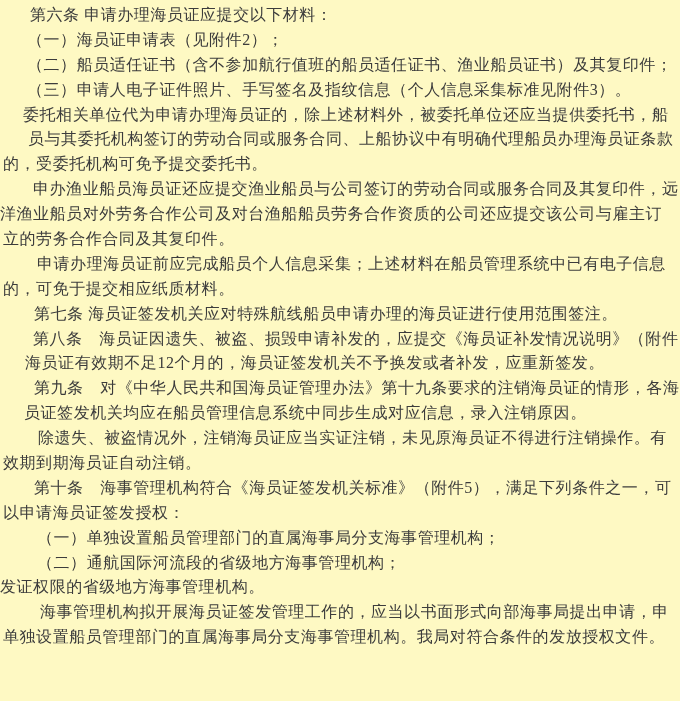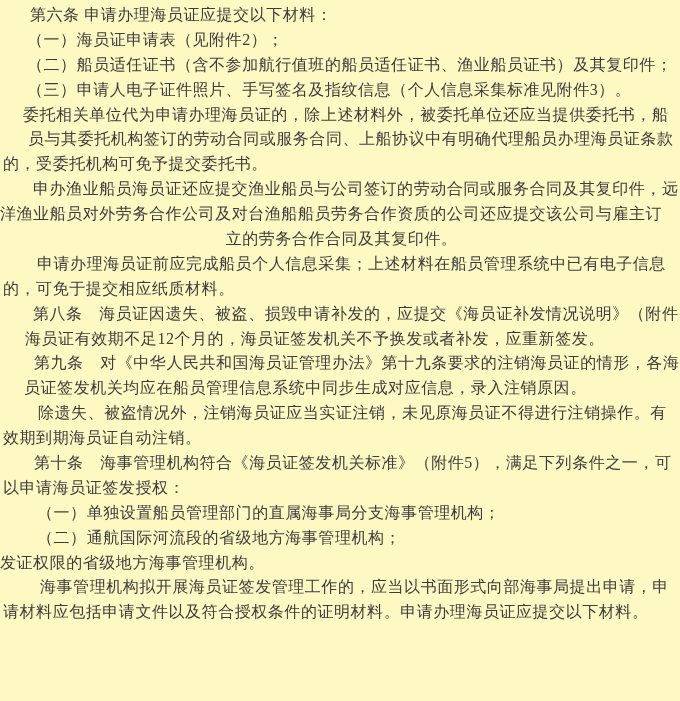--- a/index.html
+++ b/index.html
@@ -38,30 +38,31 @@
   <div>
       <div class="line" style="padding-left: 30px; color: rgb(60, 60, 60);">第六条 申请办理海员证应提交以下材料：</div>
       <div class="line" style="padding-left: 27px; color: rgb(60, 60, 60);">（一）海员证申请表（见附件2）；</div>
       <div class="line" style="padding-left: 27px; color: rgb(60, 60, 60);">（二）船员适任证书（含不参加航行值班的船员适任证书、渔业船员证书）及其复印件；</div>
       <div class="line" style="padding-left: 27px; color: rgb(60, 60, 60);">（三）申请人电子证件照片、手写签名及指纹信息（个人信息采集标准见附件3）。</div>
       <div class="line" style="padding-left: 23px; color: rgb(60, 60, 60);">委托相关单位代为申请办理海员证的，除上述材料外，被委托单位还应当提供委托书，船</div>
       <div class="line" style="padding-left: 0px; color: rgb(60, 60, 60); margin-left: 28px;">员与其委托机构签订的劳动合同或服务合同、上船协议中有明确代理船员办理海员证条款</div>
       <div class="line" style="padding-left: 3px; color: rgb(60, 60, 60);">的，受委托机构可免予提交委托书。</div>
       <div class="line" style="padding-left: 33px; color: rgb(60, 60, 60);">申办渔业船员海员证还应提交渔业船员与公司签订的劳动合同或服务合同及其复印件，远</div>
       <div class="line" style="padding-left: 0px; color: rgb(60, 60, 60);">洋渔业船员对外劳务合作公司及对台渔船船员劳务合作资质的公司还应提交该公司与雇主订</div>
-      <div class="line" style="padding-left: 3px; color: rgb(60, 60, 60); text-align: center;">立的劳务合作合同及其复印件。</div>
+      <div class="line" style="padding-left: 3px; color: rgb(60, 60, 60);">立的劳务合作合同及其复印件。</div>
       <div class="line" style="padding-left: 37px; color: rgb(60, 60, 60);">申请办理海员证前应完成船员个人信息采集；上述材料在船员管理系统中已有电子信息</div>
       <div class="line" style="padding-left: 3px; color: rgb(60, 60, 60);">的，可免于提交相应纸质材料。</div>
+      <div class="line" style="padding-left: 34px; color: rgb(60, 60, 60);">第七条 海员证签发机关应对特殊航线船员申请办理的海员证进行使用范围签注。</div>
       <div class="line" style="padding-left: 33px; color: rgb(60, 60, 60);">第八条　海员证因遗失、被盗、损毁申请补发的，应提交《海员证补发情况说明》（附件</div>
       <div class="line" style="padding-left: 25px; color: rgb(60, 60, 60);">海员证有效期不足12个月的，海员证签发机关不予换发或者补发，应重新签发。</div>
       <div class="line" style="padding-left: 34px; color: rgb(60, 60, 60);">第九条　对《中华人民共和国海员证管理办法》第十九条要求的注销海员证的情形，各海</div>
       <div class="line" style="padding-left: 0px; color: rgb(60, 60, 60); margin-left: 24px;">员证签发机关均应在船员管理信息系统中同步生成对应信息，录入注销原因。</div>
       <div class="line" style="padding-left: 38px; color: rgb(60, 60, 60);">除遗失、被盗情况外，注销海员证应当实证注销，未见原海员证不得进行注销操作。有</div>
       <div class="line" style="padding-left: 3px; color: rgb(60, 60, 60);">效期到期海员证自动注销。</div>
       <div class="line" style="padding-left: 34px; color: rgb(60, 60, 60);">第十条　海事管理机构符合《海员证签发机关标准》（附件5），满足下列条件之一，可</div>
       <div class="line" style="padding-left: 3px; color: rgb(60, 60, 60);">以申请海员证签发授权：</div>
       <div class="line" style="padding-left: 37px; color: rgb(60, 60, 60);">（一）单独设置船员管理部门的直属海事局分支海事管理机构；</div>
       <div class="line" style="padding-left: 37px; color: rgb(60, 60, 60);">（二）通航国际河流段的省级地方海事管理机构；</div>
       <div class="line" style="padding-left: 0px; color: rgb(60, 60, 60);">发证权限的省级地方海事管理机构。</div>
       <div class="line" style="padding-left: 40px; color: rgb(60, 60, 60);">海事管理机构拟开展海员证签发管理工作的，应当以书面形式向部海事局提出申请，申</div>
-      <div class="line" style="padding-left: 3px; color: rgb(60, 60, 60);">请材料应包括申请文件以及符合授权条件的证明材料。申请办理海员证应提交以下材料。</div>
+      <div class="line" style="padding-left: 3px; color: rgb(60, 60, 60);">单独设置船员管理部门的直属海事局分支海事管理机构。我局对符合条件的发放授权文件。</div>
     </div>
 </div>
 
 </body></html>

